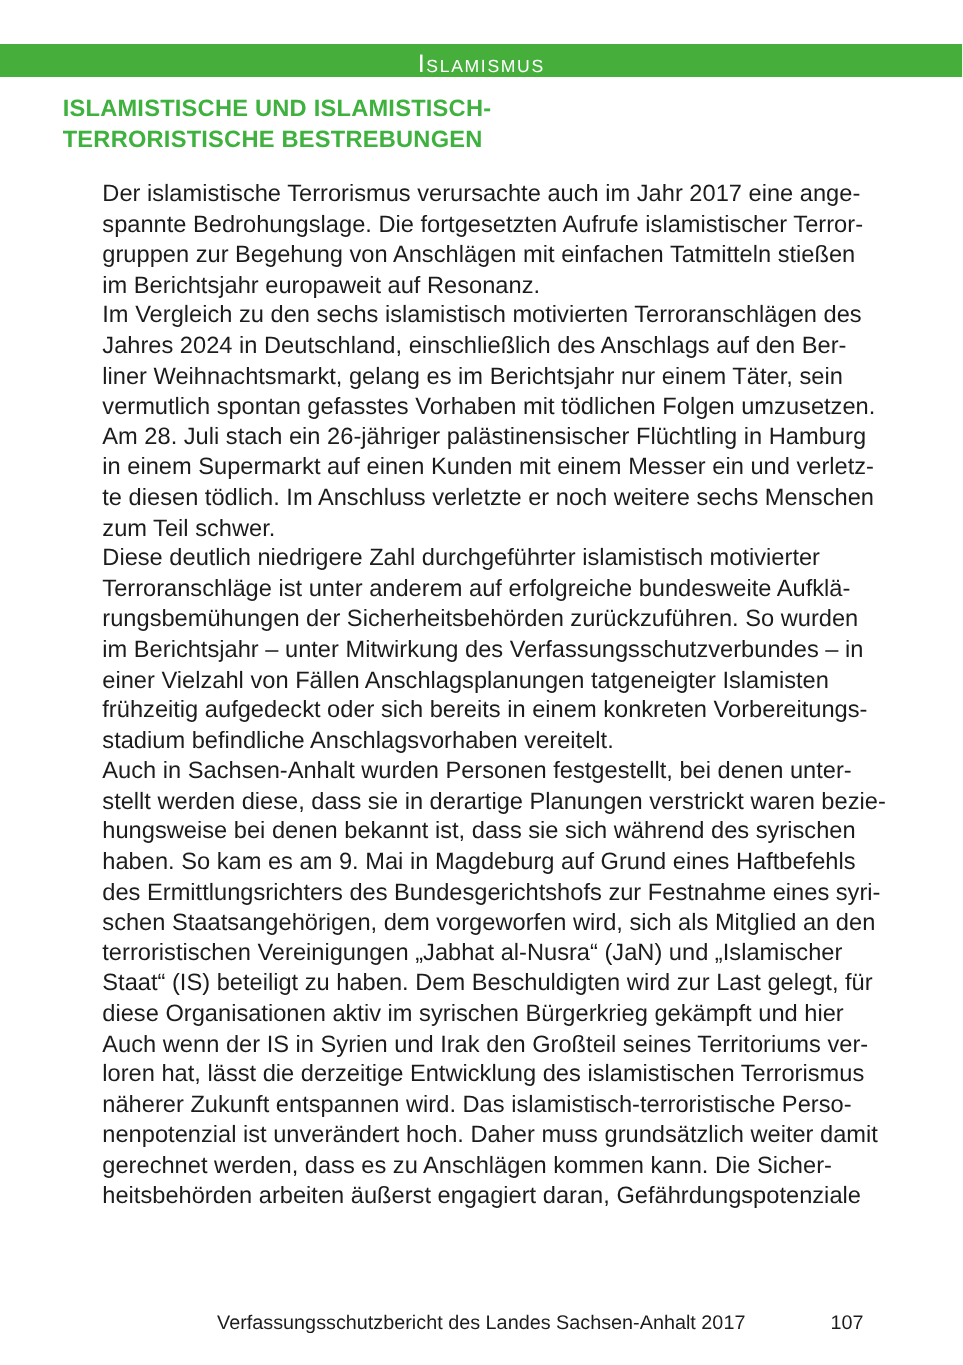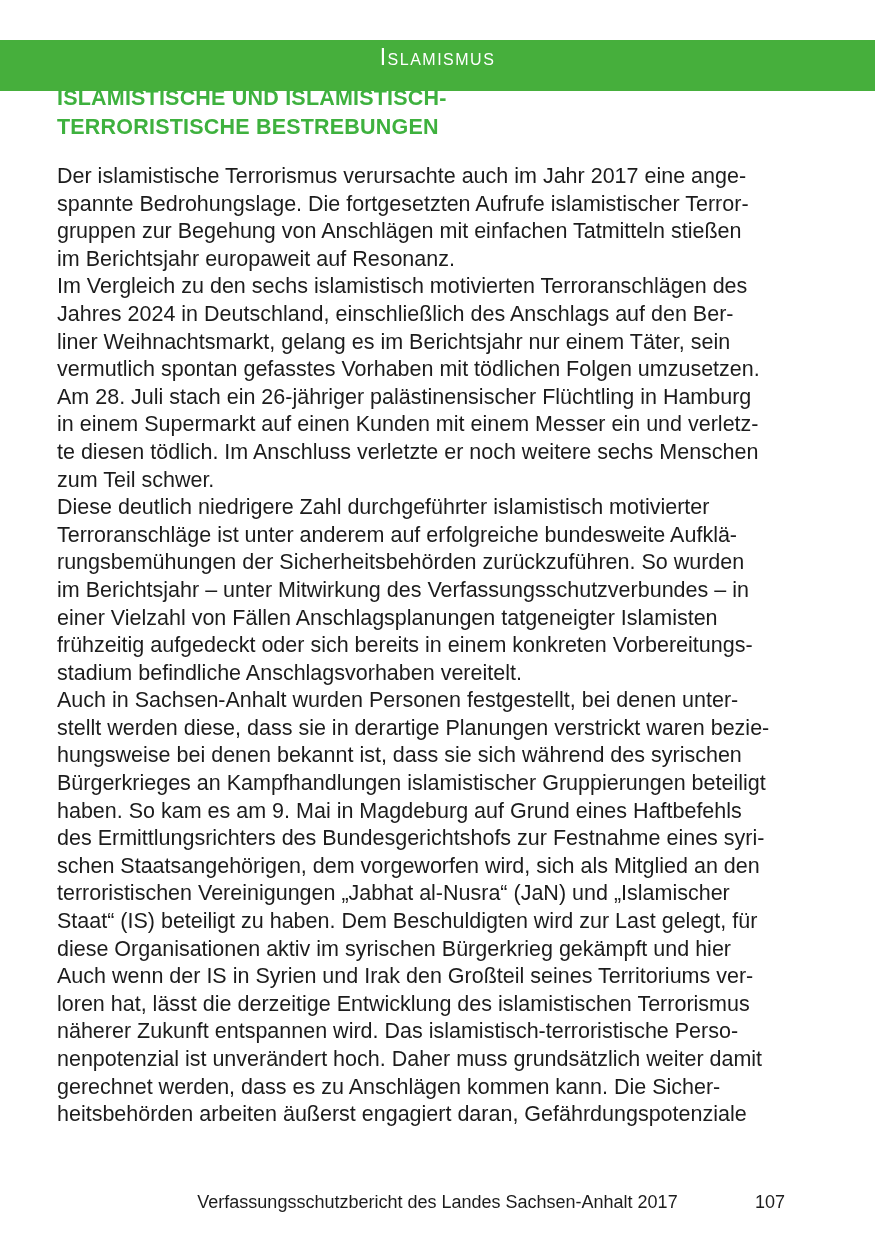--- a/index.html
+++ b/index.html
@@ -11,21 +11,21 @@
   html,body{margin:0;padding:0;background:#ffffff;}
   .page{
     position:relative;
     width:875px;height:1241px;
     background:var(--page-bg);
     overflow:hidden;
     font-family:"Liberation Sans","DejaVu Sans",sans-serif;
   }
   .banner{
     position:absolute;top:40px;left:0;
-    width:875px;height:51px;
+    width:875px;height:30px;
     background:var(--banner-green);
     text-align:center;
   }
   .banner-title{
     display:inline-block;
     color:#ffffff;
     font-size:23px;
     line-height:35px;
     font-variant:small-caps;
     letter-spacing:1.5px;
@@ -40,21 +40,21 @@
     letter-spacing:0.2px;
     white-space:nowrap;
   }
   .body-text{
     position:absolute;top:163px;left:57px;
     width:770px;
     color:var(--text-color);
     font-size:21.5px;
     line-height:27.6px;
   }
-  .body-line{white-space:nowrap;}
+  .body-line{white-space:nowrap;margin-left:36px;}
   .footer{
     position:absolute;top:1191px;left:0;
     width:875px;
     text-align:center;
     color:var(--text-color);
     font-size:18px;
     line-height:22px;
   }
   .page-number{
     position:absolute;top:1191px;left:755px;
@@ -93,21 +93,20 @@
     <div class="body-line">Diese deutlich niedrigere Zahl durchgeführter islamistisch motivierter</div>
     <div class="body-line">Terroranschläge ist unter anderem auf erfolgreiche bundesweite Aufklä-</div>
     <div class="body-line">rungsbemühungen der Sicherheitsbehörden zurückzuführen. So wurden</div>
     <div class="body-line">im Berichtsjahr – unter Mitwirkung des Verfassungsschutzverbundes – in</div>
     <div class="body-line">einer Vielzahl von Fällen Anschlagsplanungen tatgeneigter Islamisten</div>
     <div class="body-line">frühzeitig aufgedeckt oder sich bereits in einem konkreten Vorbereitungs-</div>
     <div class="body-line">stadium befindliche Anschlagsvorhaben vereitelt.</div>
     <div class="body-line">Auch in Sachsen-Anhalt wurden Personen festgestellt, bei denen unter-</div>
     <div class="body-line">stellt werden diese, dass sie in derartige Planungen verstrickt waren bezie-</div>
     <div class="body-line">hungsweise bei denen bekannt ist, dass sie sich während des syrischen</div>
-    <div class="body-line">Bürgerkrieges an Kampfhandlungen islamistischer Gruppierungen beteiligt</div>
     <div class="body-line">haben. So kam es am 9. Mai in Magdeburg auf Grund eines Haftbefehls</div>
     <div class="body-line">des Ermittlungsrichters des Bundesgerichtshofs zur Festnahme eines syri-</div>
     <div class="body-line">schen Staatsangehörigen, dem vorgeworfen wird, sich als Mitglied an den</div>
     <div class="body-line">terroristischen Vereinigungen „Jabhat al-Nusra“ (JaN) und „Islamischer</div>
     <div class="body-line">Staat“ (IS) beteiligt zu haben. Dem Beschuldigten wird zur Last gelegt, für</div>
     <div class="body-line">diese Organisationen aktiv im syrischen Bürgerkrieg gekämpft und hier</div>
     <div class="body-line">Auch wenn der IS in Syrien und Irak den Großteil seines Territoriums ver-</div>
     <div class="body-line">loren hat, lässt die derzeitige Entwicklung des islamistischen Terrorismus</div>
     <div class="body-line">näherer Zukunft entspannen wird. Das islamistisch-terroristische Perso-</div>
     <div class="body-line">nenpotenzial ist unverändert hoch. Daher muss grundsätzlich weiter damit</div>

